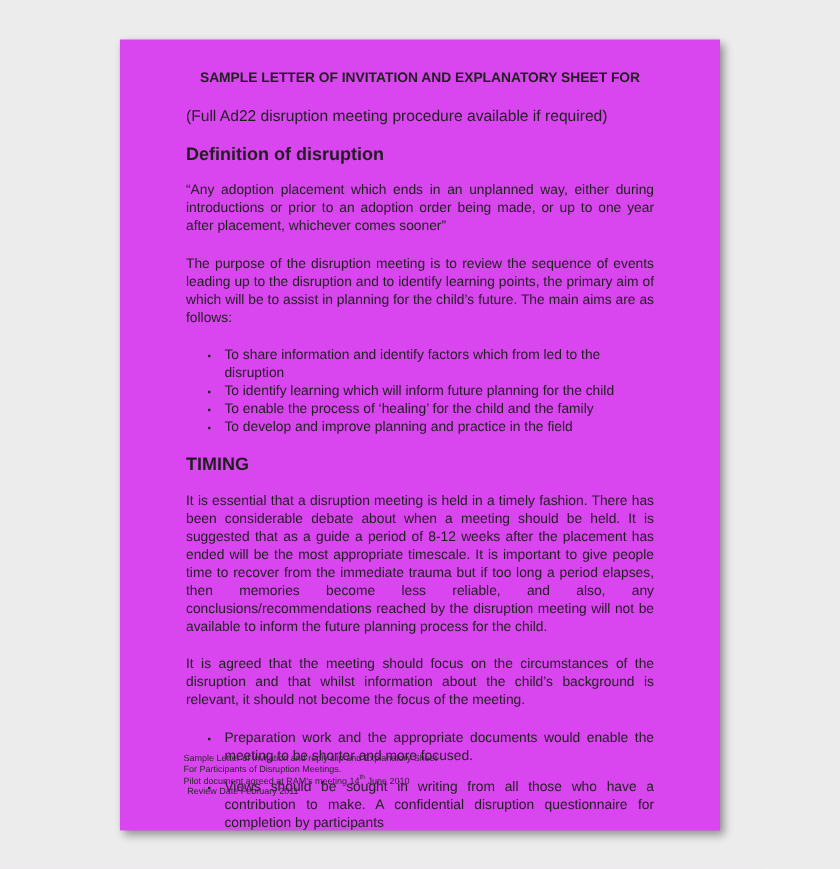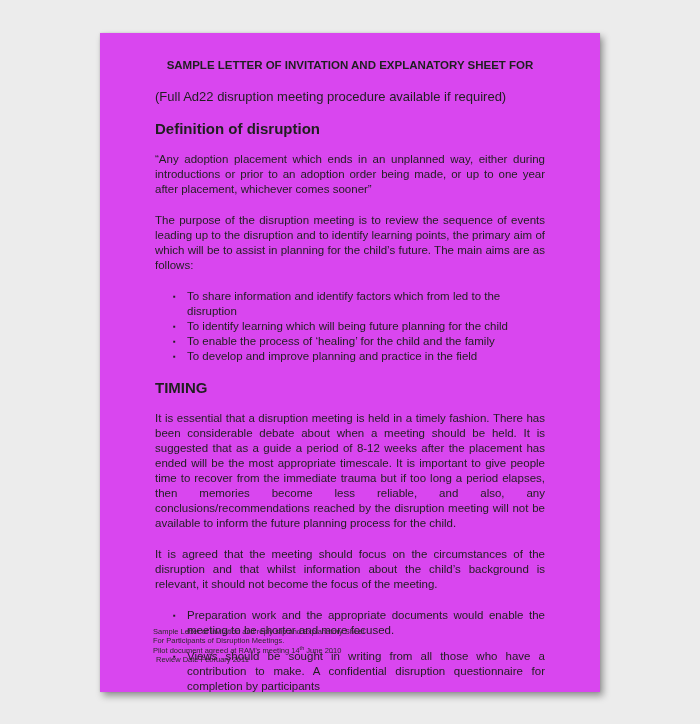--- a/index.html
+++ b/index.html
@@ -95,21 +95,21 @@
 
     <div class="para">The purpose of the disruption meeting is to review the sequence of events leading up to the disruption and to identify learning points, the primary aim of which will be to assist in planning for the child’s future.  The main aims are as follows:</div>
 
     <ul class="bullet-list">
       <li>
         <span class="bullet-marker">▪</span>
         <span class="bullet-text">To share information and identify factors which from led to the disruption</span>
       </li>
       <li>
         <span class="bullet-marker">▪</span>
-        <span class="bullet-text">To identify learning which will being future planning for the child</span>
+        <span class="bullet-text">To identify learning which will inform future planning for the child</span>
       </li>
       <li>
         <span class="bullet-marker">▪</span>
         <span class="bullet-text">To enable the process of ‘healing’ for the child and the family</span>
       </li>
       <li>
         <span class="bullet-marker">▪</span>
         <span class="bullet-text">To develop and improve planning and practice in the field</span>
       </li>
     </ul>

